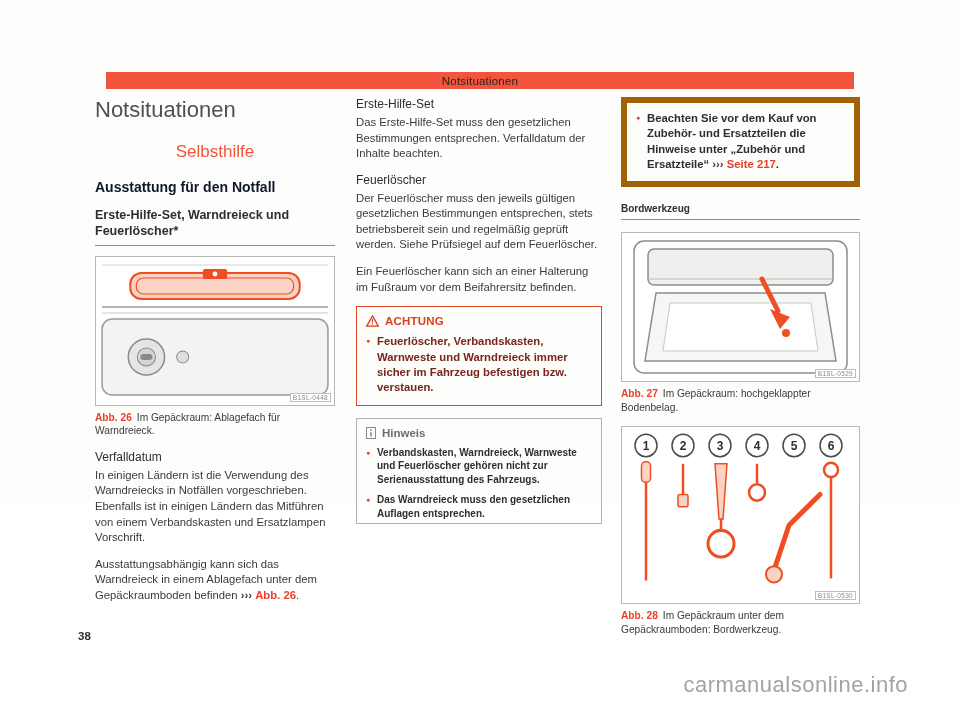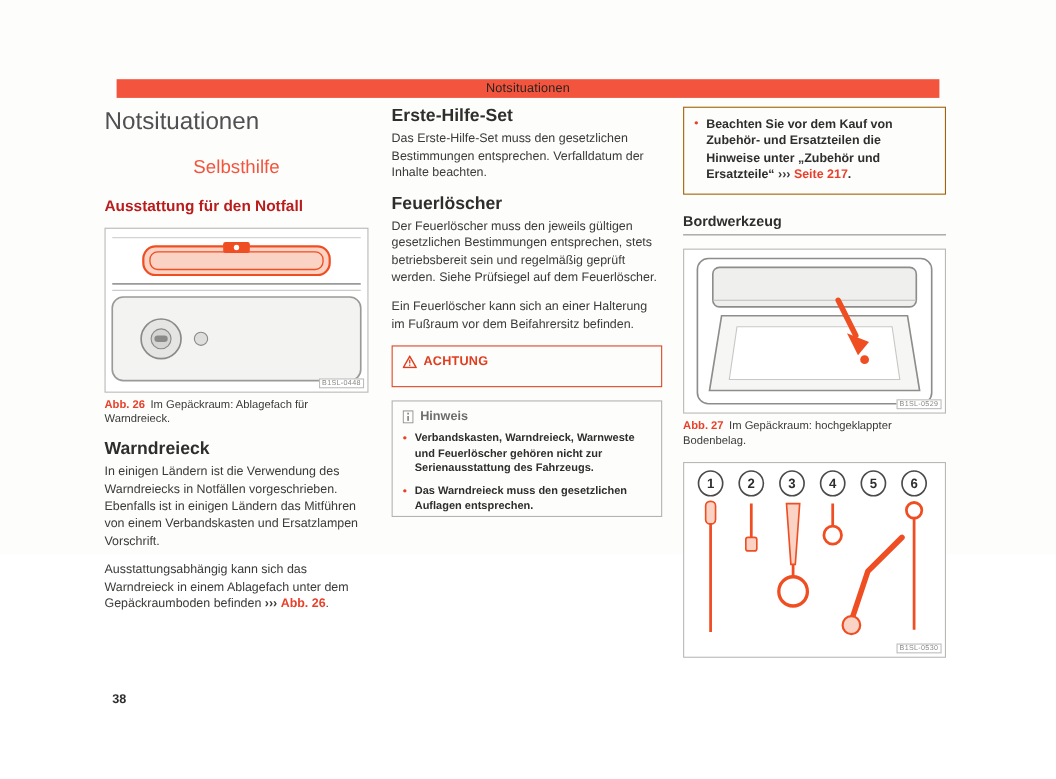--- a/index.html
+++ b/index.html
@@ -18,31 +18,31 @@
     font-size:11.5px; color:#2b2420; letter-spacing:.2px;
   }
 
   .col { position:absolute; top:97px; }
   .col-left  { left:95px;  width:240px; }
   .col-mid   { left:356px; width:246px; }
   .col-right { left:621px; width:239px; }
 
   .doc-title { font-size:22px; font-weight:400; color:#505052; margin-bottom:19px; }
   .h-selbsthilfe { font-size:17px; font-weight:500; color:#f2543d; margin-bottom:17px;text-align:center; }
-  .h-section { font-size:14px; font-weight:700; color:#b91c1c; margin-bottom:10px; line-height:1.25; }
+  .h-section { font-size:14px; font-weight:700; color:#0f172a; margin-bottom:10px; line-height:1.25; }
   .h-subsection {
     font-size:12.5px; font-weight:700; color:#2e2e2d; line-height:1.3;
     padding-bottom:6px; border-bottom:1px solid #8d8d8b; margin-bottom:10px;
   }
   .h-rule {
-    font-size:13px; font-weight:700; color:#2e2e2d;
+    font-size:10px; font-weight:700; color:#2e2e2d;
     padding-bottom:5px; border-bottom:1px solid #8d8d8b; margin:16px 0 12px;
   }
   p.body { font-size:11.3px; line-height:1.38; margin-bottom:11px; }
-  .para-head { font-size:16px; font-weight:700; color:#2e2e2d; margin-bottom:4px; }
+  .para-head { font-size:12px; font-weight:400; color:#2e2e2d; margin-bottom:4px; }
 
   .figure { position:relative; border:1px solid #b8b8b6; background:#fff; overflow:hidden; }
   .figure svg { display:block; width:100%; height:100%; }
   .fig-tag {
     position:absolute; right:3px; bottom:3px; font-size:6.5px; color:#8a8a88;
     border:1px solid #bdbdbb; padding:0 2px; letter-spacing:.3px; background:#fff;
   }
   .caption { font-size:10.2px; line-height:1.32; margin-top:5px; margin-bottom:12px; }
   .caption .abb { color:#e8402a; font-weight:700; margin-right:5px; }
   .ref-link { color:#e8402a; font-weight:700; cursor:pointer; }
@@ -57,45 +57,46 @@
   .warn-bullet::before { content:"●"; position:absolute; left:0; top:2px; font-size:7px; color:#e8402a; }
 
   .hint-box { border:1px solid #b3b3b1; padding:8px 9px 1px; margin-top:12px; }
   .hint-title { display:flex; align-items:center; gap:6px; color:#6d6d6b; font-weight:700;
     font-size:11.5px; margin-bottom:7px; }
   .hint-bullet { position:relative; padding-left:11px; color:#2e2e2d; font-weight:700;
     font-size:10px; line-height:1.36; margin-bottom:7px; }
   .hint-bullet:last-child { margin-bottom:1px; }
   .hint-bullet::before { content:"●"; position:absolute; left:0; top:2px; font-size:7px; color:#e8402a; }
 
-  .accessory-note { border:1px solid #a16207; padding:8px 9px 9px; margin-bottom:14px; }
+  .accessory-note { border:6px solid #a16207; padding:8px 9px 9px; margin-bottom:14px; }
   .accessory-note .note-bullet { position:relative; padding-left:11px; color:#2e2e2d; font-weight:700;
     font-size:11.3px; line-height:1.36; }
   .accessory-note .note-bullet::before { content:"●"; position:absolute; left:0; top:2px;
     font-size:7px; color:#e8402a; }
 
-  .page-number { position:absolute; left:102px; top:630px; font-size:11.5px; font-weight:700; color:#2e2e2d; }
+  .page-number { position:absolute; left:78px; top:630px; font-size:11.5px; font-weight:700; color:#2e2e2d; }
   .watermark {
     position:absolute; right:52px; top:672px; font-size:22px; color:#a3a3a1;
     letter-spacing:.5px; font-weight:400;
   }
 </style>
 </head>
 <body>
 
 <div class="page">
 
   <div class="header-bar">
     <span>Notsituationen</span>
   </div>
 
   <div class="col col-left">
     <div class="doc-title">Notsituationen</div>
     <div class="h-selbsthilfe">Selbsthilfe</div>
     <div class="h-section">Ausstattung für den Notfall</div>
+    <div class="h-subsection">Erste-Hilfe-Set, Warndreieck und Feuerlöscher*</div>
 
     <div class="figure" style="height:150px;">
       <svg viewBox="0 0 236 148" preserveAspectRatio="none">
         <path d="M6 8 H230" stroke="#d3d3d1" stroke-width="1" fill="none"></path>
         <rect x="34" y="16" width="168" height="26" rx="11" fill="#fbd3c4" stroke="#ef4e23" stroke-width="2"></rect>
         <rect x="40" y="21" width="156" height="16" rx="7" fill="none" stroke="#ef4e23" stroke-width="1.2"></rect>
         <rect x="106" y="12" width="24" height="10" rx="2" fill="#ef4e23"></rect>
         <circle cx="118" cy="17" r="2.4" fill="#fff"></circle>
         <path d="M6 50 H230" stroke="#9a9a98" stroke-width="1.5" fill="none"></path>
         <path d="M6 56 H230" stroke="#cacac8" stroke-width="1" fill="none"></path>
@@ -104,21 +105,21 @@
         <circle cx="50" cy="100" r="9" fill="#d4d4d2" stroke="#8a8a88" stroke-width="1"></circle>
         <rect x="44" y="97" width="12" height="6" rx="3" fill="#8a8a88"></rect>
         <circle cx="86" cy="100" r="6" fill="#dededc" stroke="#8a8a88" stroke-width="1"></circle>
       </svg>
       <span class="fig-tag">B1SL-0448</span>
     </div>
     <div class="caption">
       <span class="abb">Abb. 26</span><span>Im Gepäckraum: Ablagefach für Warndreieck.</span>
     </div>
 
-    <div class="para-head">Warndreieck</div>
+    <div class="para-head">Verfalldatum</div>
     <p class="body">In einigen Ländern ist die Verwendung des Warndreiecks in Notfällen vorgeschrieben. Ebenfalls ist in einigen Ländern das Mitführen von einem Verbandskasten und Ersatzlampen Vorschrift.</p>
     <p class="body"><span>Ausstattungsabhängig kann sich das Warndreieck in einem Ablagefach unter dem Gepäckraumboden befinden </span><span class="ref-arrows">›››</span> <span class="ref-link">Abb. 26</span><span>.</span></p>
   </div>
 
   <div class="col col-mid">
     <div class="para-head">Erste-Hilfe-Set</div>
     <p class="body">Das Erste-Hilfe-Set muss den gesetzlichen Bestimmungen entsprechen. Verfalldatum der Inhalte beachten.</p>
     <div class="para-head">Feuerlöscher</div>
     <p class="body">Der Feuerlöscher muss den jeweils gültigen gesetzlichen Bestimmungen entsprechen, stets betriebsbereit sein und regelmäßig geprüft werden. Siehe Prüfsiegel auf dem Feuerlöscher.</p>
     <p class="body">Ein Feuerlöscher kann sich an einer Halterung im Fußraum vor dem Beifahrersitz befinden.</p>
@@ -127,20 +128,21 @@
       <div class="warn-title">
         <span style="display:inline-flex;">
           <svg width="13" height="12" viewBox="0 0 13 12">
               <path d="M6.5 0.9 L12.3 11.1 H0.7 Z" fill="none" stroke="#e03c1e" stroke-width="1.3"></path>
               <rect x="5.9" y="4" width="1.2" height="3.4" fill="#e03c1e"></rect>
               <rect x="5.9" y="8.4" width="1.2" height="1.2" fill="#e03c1e"></rect>
             </svg>
         </span>
         <span>ACHTUNG</span>
       </div>
+      <div class="warn-bullet">Feuerlöscher, Verbandskasten, Warnweste und Warndreieck immer sicher im Fahrzeug befestigen bzw. verstauen.</div>
     </div>
 
     <div class="hint-box">
       <div class="hint-title">
         <span style="display:inline-flex;">
           <svg width="10" height="12" viewBox="0 0 10 12">
               <rect x="0.5" y="0.5" width="9" height="11" fill="none" stroke="#8a8a88"></rect>
               <rect x="4.2" y="2.2" width="1.6" height="1.6" fill="#8a8a88"></rect>
               <rect x="4.2" y="5.2" width="1.6" height="4.4" fill="#8a8a88"></rect>
             </svg>
@@ -206,16 +208,20 @@
         <circle cx="135" cy="64" r="8" fill="none" stroke="#ef4e23" stroke-width="2.5"></circle>
 
         <path d="M152 140 L167 96 L198 66" fill="none" stroke="#ef4e23" stroke-width="5" stroke-linecap="round" stroke-linejoin="round"></path>
         <circle cx="152" cy="144" r="8" fill="#fbd3c4" stroke="#ef4e23" stroke-width="2"></circle>
 
         <circle cx="209" cy="42" r="7" fill="none" stroke="#ef4e23" stroke-width="2.5"></circle>
         <path d="M209 49 V148" stroke="#ef4e23" stroke-width="2.5"></path>
       </svg>
       <span class="fig-tag">B1SL-0530</span>
     </div>
+    <div class="caption">
+      <span class="abb">Abb. 28</span><span>Im Gepäckraum unter dem Gepäckraumboden: Bordwerkzeug.</span>
+    </div>
   </div>
 
   <div class="page-number">38</div>
+  <div class="watermark">carmanualsonline.info</div>
 </div>
 
 </body></html>

